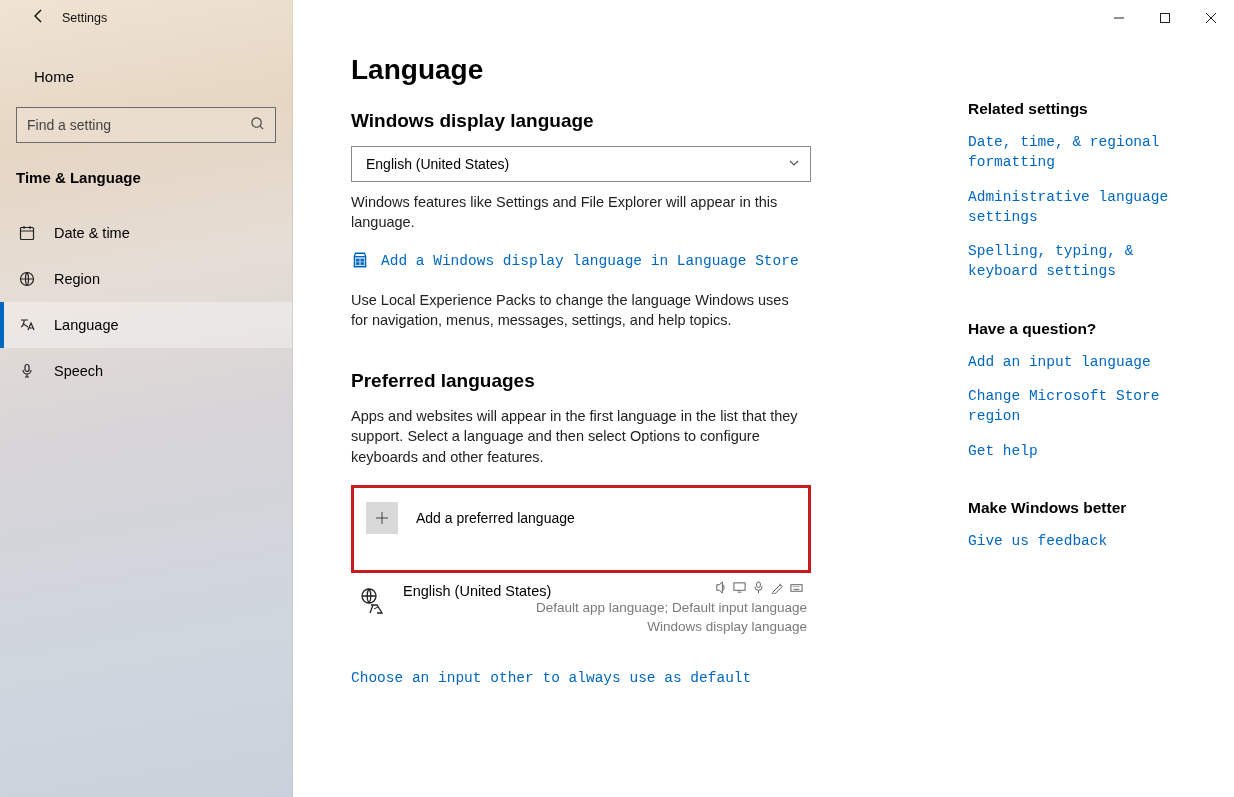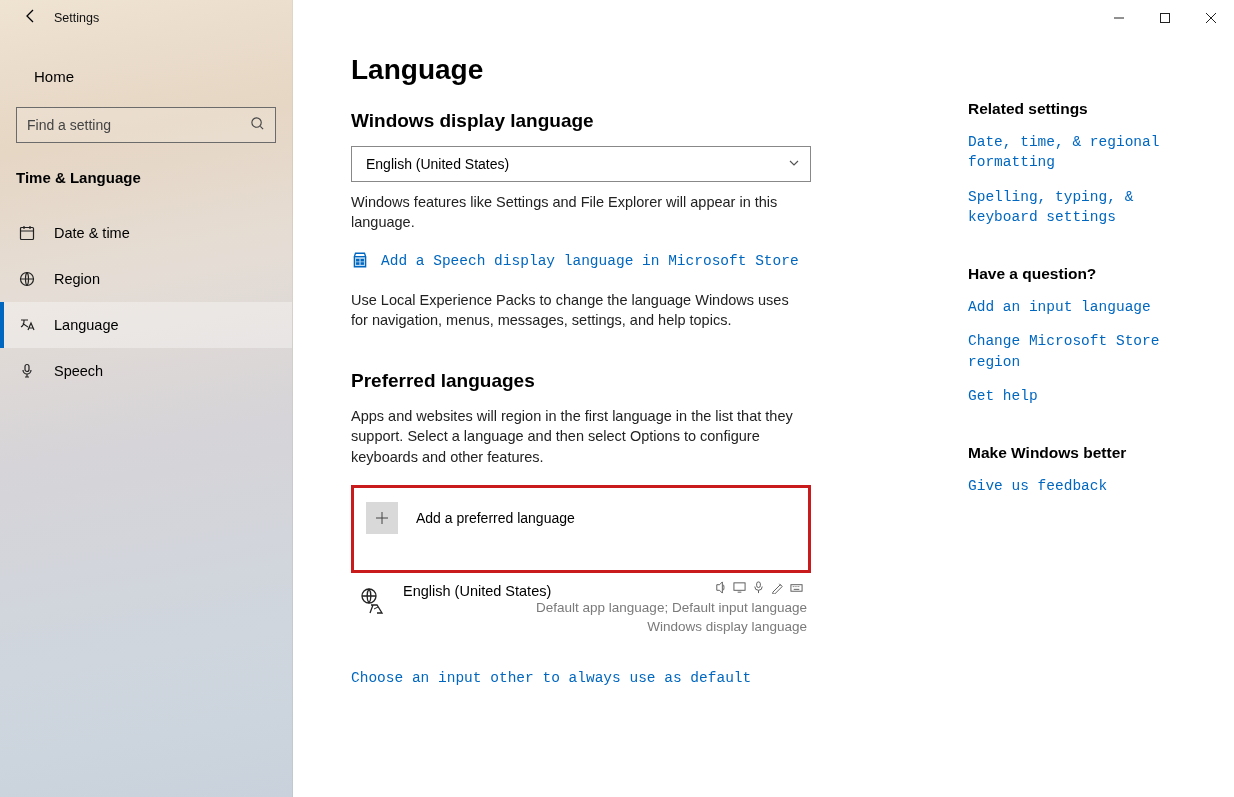--- a/index.html
+++ b/index.html
@@ -27,21 +27,21 @@
   }
   .titlebar .win-btn {
     width: 46px; height: 32px;
     display: flex; align-items: center; justify-content: center;
     color: #222;
     cursor: default;
   }
   .titlebar .win-btn svg { width: 10px; height: 10px; }
   .titlebar-left {
     position: absolute;
-    left: 4px; top: 0; height: 35px;
+    left: 12px; top: 0; height: 35px;
     display: flex; align-items: center;
     gap: 16px;
     padding-left: 18px;
   }
   .titlebar-left .back svg { width: 16px; height: 16px; }
   .titlebar-left .title { font-size: 12.5px; color: #111; }
 
   
   .sidebar {
     position: absolute;
@@ -323,27 +323,27 @@
       <span class="icon">
         <svg width="18" height="18" viewBox="0 0 16 16" fill="#0067c0">
             <path d="M3 5h10v9H3z" opacity=".25"></path>
             <path d="M3 5h10l-1-3H4zM3 5v9h10V5" fill="none" stroke="#0067c0" stroke-width="1.2"></path>
             <rect x="4.5" y="7" width="3" height="2.3"></rect>
             <rect x="8.5" y="7" width="3" height="2.3"></rect>
             <rect x="4.5" y="10" width="3" height="2.3"></rect>
             <rect x="8.5" y="10" width="3" height="2.3"></rect>
           </svg>
       </span>
-      <span class="link">Add a Speech display language in Microsoft Store</span>
+      <span class="link">Add a Windows display language in Language Store</span>
     </div>
     <div class="desc" style="margin-top:18px;">Use Local Experience Packs to change the language Windows uses for navigation, menus, messages, settings, and help topics.</div>
 
     <div class="preferred">
       <div class="subheading">Preferred languages</div>
-      <div class="desc">Apps and websites will region in the first language in the list that they support. Select a language and then select Options to configure keyboards and other features.</div>
+      <div class="desc">Apps and websites will appear in the first language in the list that they support. Select a language and then select Options to configure keyboards and other features.</div>
 
       <div class="add-box">
         <div class="plus-tile">
           <svg viewBox="0 0 16 16" stroke="currentColor" stroke-width="1">
               <path d="M8 2v12M2 8h12"></path>
             </svg>
         </div>
         <span>Add a preferred language</span>
       </div>
 
@@ -386,20 +386,21 @@
       <div class="bottom-link">
         <span class="link">Choose an input other to always use as default</span>
       </div>
     </div>
   </div>
 
   <div class="right">
     <div class="right-section">
       <div class="right-heading">Related settings</div>
       <span class="link">Date, time, &amp; regional formatting</span>
+      <span class="link">Administrative language settings</span>
       <span class="link">Spelling, typing, &amp; keyboard settings</span>
     </div>
     <div class="right-section">
       <div class="right-heading">Have a question?</div>
       <span class="link">Add an input language</span>
       <span class="link">Change Microsoft Store region</span>
       <span class="link">Get help</span>
     </div>
     <div class="right-section">
       <div class="right-heading">Make Windows better</div>

